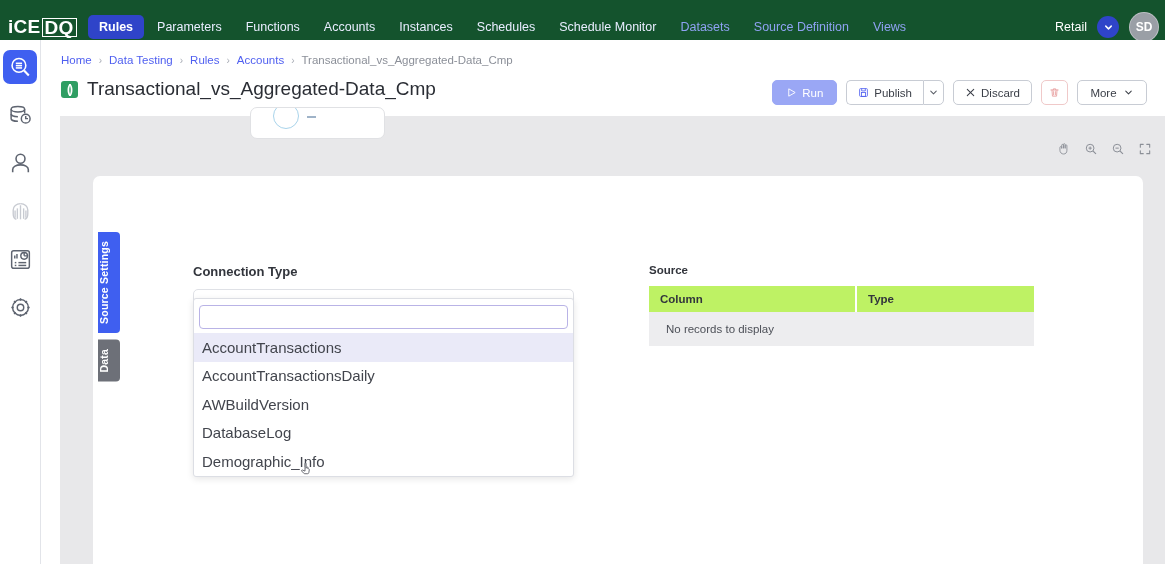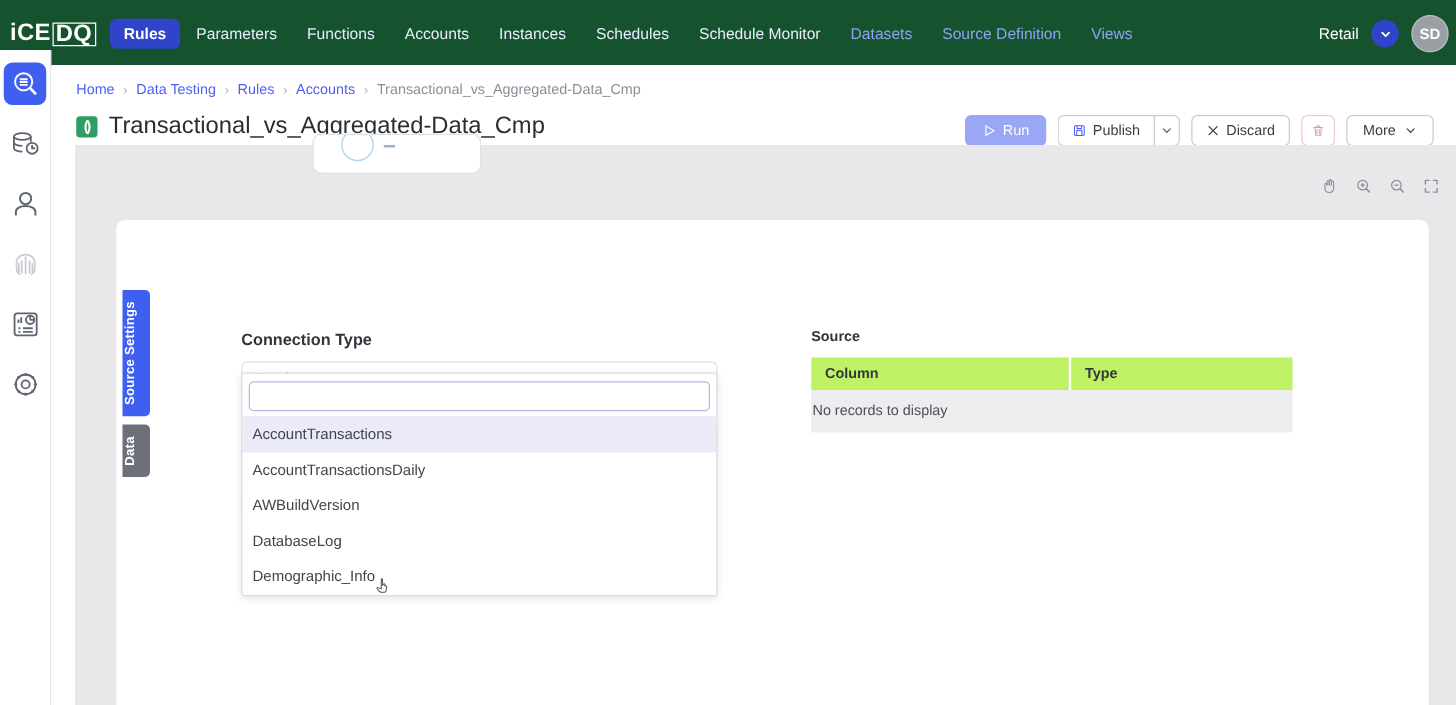--- a/index.html
+++ b/index.html
@@ -63,21 +63,21 @@
     display: flex; align-items: center; justify-content: center;
     cursor: pointer; color: #5e6470;
   }
   .rail-icon.active { background: #3f5ff0; color: #ffffff; }
   .rail-icon.dim { color: #c7cad1; }
   .rail-icon svg { width: 25px; height: 25px; }
 
   
   .page-head {
     position: absolute; left: 41px; top: 40px;
-    width: 1124px; height: 76px; background: #ffffff; margin-top: 12px;
+    width: 1124px; height: 76px; background: #ffffff;
   }
   .crumbs {
     position: absolute; left: 20px; top: 14px;
     display: flex; align-items: center; gap: 7px; font-size: 11.5px;
   }
   .crumb { color: #4f5ff0; cursor: pointer; }
   .crumb.last { color: #8b8f98; cursor: default; }
   .crumb-sep { color: #a9adb6; font-size: 10px; }
 
   .title-row {
@@ -192,40 +192,40 @@
     width: 381px; background: #ffffff;
     border: 1px solid #dcdee4; border-radius: 3px;
     box-shadow: 0 2px 7px rgba(0,0,0,.10); z-index: 20;
   }
   .dd-search {
     margin: 6px 5px 4px 5px; height: 24px;
     border: 1px solid #b9b3e6; border-radius: 4px; background: #ffffff;
   }
   .dd-item {
     height: 28.5px; display: flex; align-items: center;
-    padding-left: 8px; font-size: 12px; color: #42454d; cursor: pointer; text-align: center;
+    padding-left: 8px; font-size: 15px; color: #42454d; cursor: pointer; text-align: center;
   }
   .dd-item.hl { background: #eaeaf8; }
 
   .cursor-ptr { position: absolute; left: 206px; top: 284px; z-index: 30; }
   .cursor-ptr svg { width: 16px; height: 18px; }
 
   
   .src-col { position: absolute; left: 556px; top: 88px; width: 385px; }
   .src-title { font-size: 11.5px; font-weight: 700; color: #32353c; margin-bottom: 10px; }
   .src-head { display: flex; background: #bef264; height: 26px; }
   .src-head div {
     font-size: 11.5px; font-weight: 700; color: #32353c;
     display: flex; align-items: center; padding-left: 11px;
   }
   .src-c1 { width: 208px; border-right: 2px solid #ffffff; }
   .src-c2 { width: 173px; }
   .src-body {
     height: 34px; background: #ededef; display: flex; align-items: center;
-    padding-left: 1px; font-size: 11.5px; color: #4d5058;
+    padding-left: 17px; font-size: 11.5px; color: #4d5058;
   }
 </style>
 </head>
 <body>
 
 <div class="topnav">
   <div class="brand">
     <span>iCE</span>
       <span class="boxed">DQ</span>
   </div>

